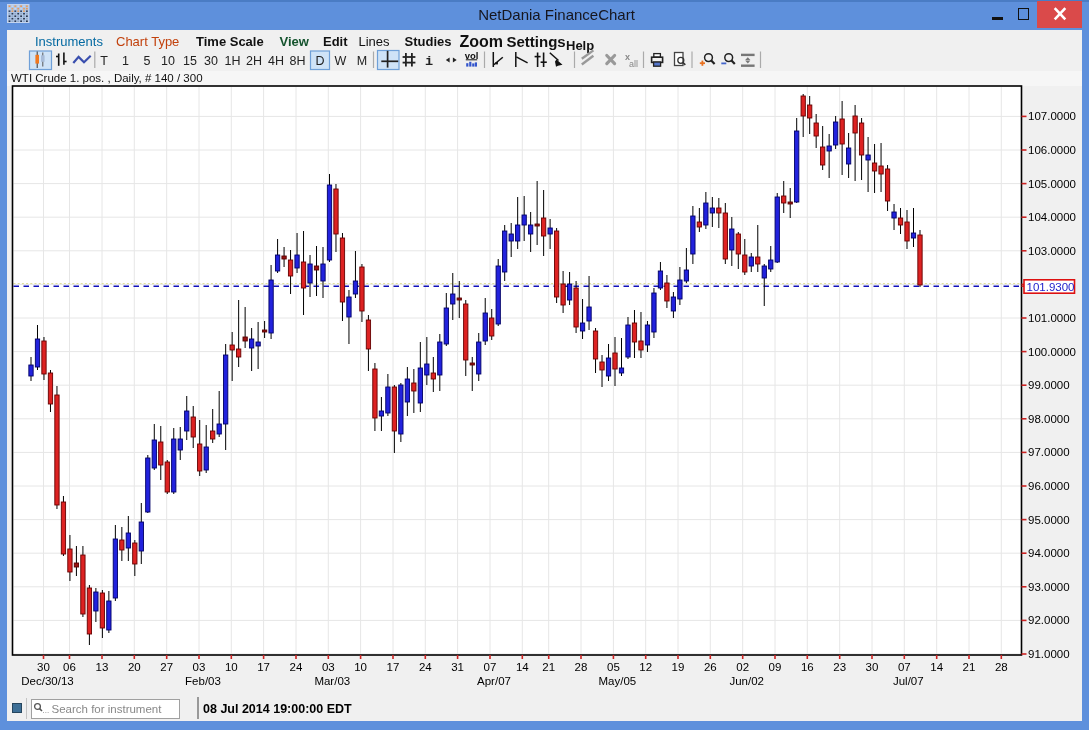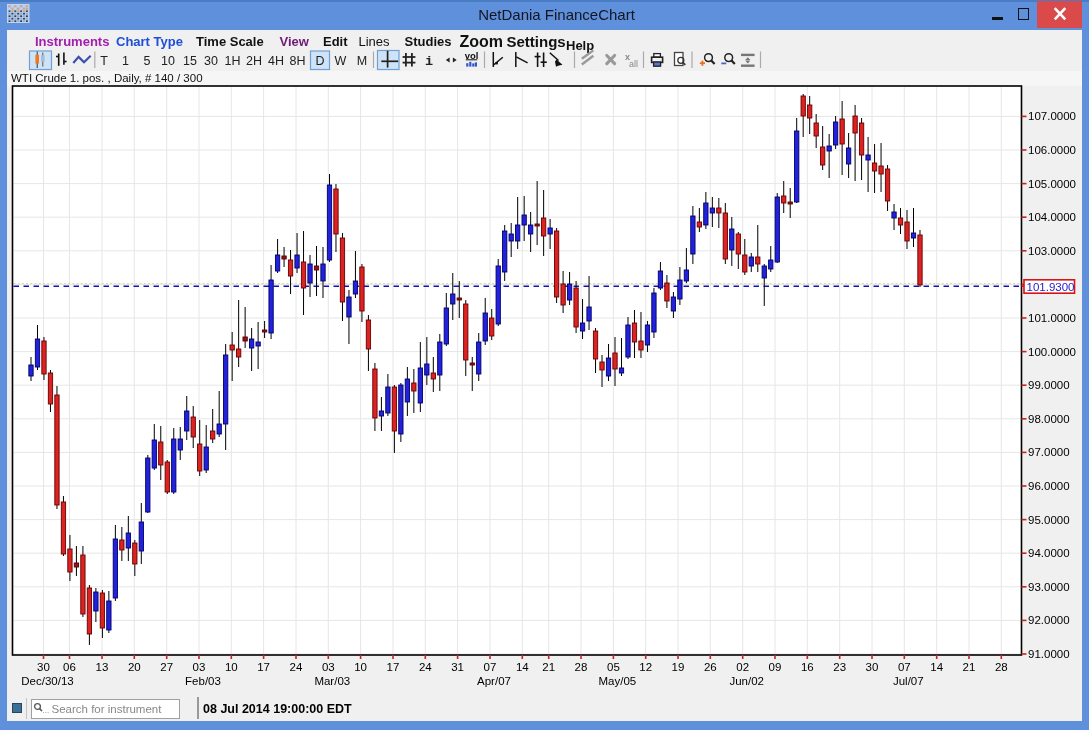--- a/index.html
+++ b/index.html
@@ -73,24 +73,24 @@
 <div class="abs" style="left:1036.5px;top:1px;width:45.5px;height:26.5px;background:#da4a4a">
 <svg width="45.5" height="26.5" viewBox="0 0 45.5 26.5">
         <g stroke="#ffffff" stroke-width="2.6">
           <line x1="17.7" y1="7.2" x2="28.3" y2="18.3"></line>
           <line x1="28.3" y1="7.2" x2="17.7" y2="18.3"></line>
         </g>
       </svg>
 </div>
 
 <div class="abs" style="left:0;top:33px;width:1089px;height:17px">
-      <div style="position:absolute;left:35px;top:0;height:17px;line-height:17px;font-size:13px;font-weight:bold;color:#a21caf">Instruments</div>
-      <div style="position:absolute;left:116px;top:0;height:17px;line-height:17px;font-size:13px;font-weight:bold;color:#1d4ed8">Chart Type</div>
+      <div style="position:absolute;left:35px;top:0;height:17px;line-height:17px;font-size:13px;font-weight:normal;color:#0369a1">Instruments</div>
+      <div style="position:absolute;left:116px;top:0;height:17px;line-height:17px;font-size:13px;font-weight:normal;color:#c2410c">Chart Type</div>
       <div style="position:absolute;left:196px;top:0;height:17px;line-height:17px;font-size:13px;font-weight:bold;color:#111">Time Scale</div>
-      <div style="position:absolute;left:279.5px;top:0;height:17px;line-height:17px;font-size:13px;font-weight:bold;color:#701a75">View</div>
+      <div style="position:absolute;left:279.5px;top:0;height:17px;line-height:17px;font-size:13px;font-weight:bold;color:#14532d">View</div>
       <div style="position:absolute;left:323px;top:0;height:17px;line-height:17px;font-size:13px;font-weight:bold;color:#111">Edit</div>
       <div style="position:absolute;left:358.5px;top:0;height:17px;line-height:17px;font-size:13px;font-weight:normal;color:#111">Lines</div>
       <div style="position:absolute;left:404.5px;top:0;height:17px;line-height:17px;font-size:13px;font-weight:bold;color:#111">Studies</div>
       <div style="position:absolute;left:459.5px;top:0;height:17px;line-height:17px;font-size:16px;font-weight:bold;color:#111">Zoom</div>
       <div style="position:absolute;left:506.5px;top:0;height:17px;line-height:17px;font-size:15px;font-weight:bold;color:#111">Settings</div>
       <div style="position:absolute;left:566px;top:4px;height:17px;line-height:17px;font-size:13px;font-weight:bold;color:#111">Help</div>
     </div>
 
 <svg width="1089" height="24" viewBox="0 47 1089 24" style="position:absolute;left:0;top:47" xmlns="http://www.w3.org/2000/svg">
 <rect x="29.5" y="51" width="22" height="18.5" fill="#cfe3f7" stroke="#6fa0d8" stroke-width="1.2"></rect>

